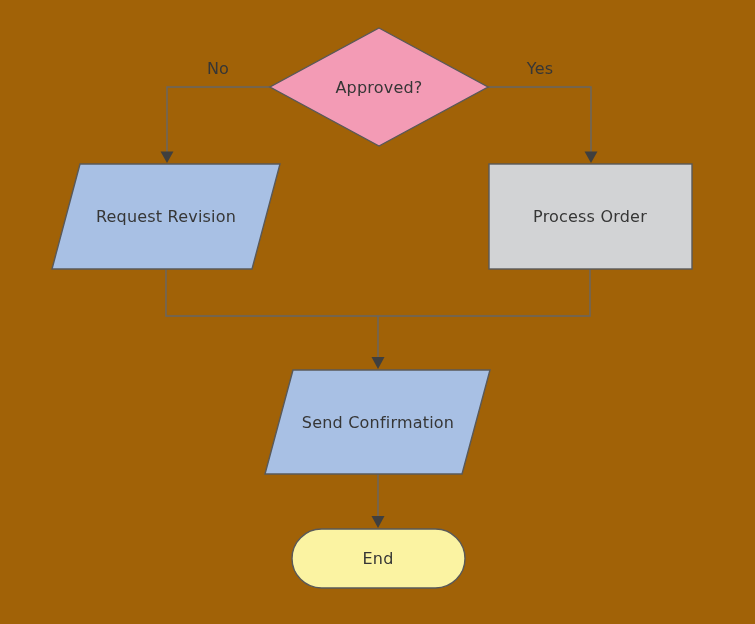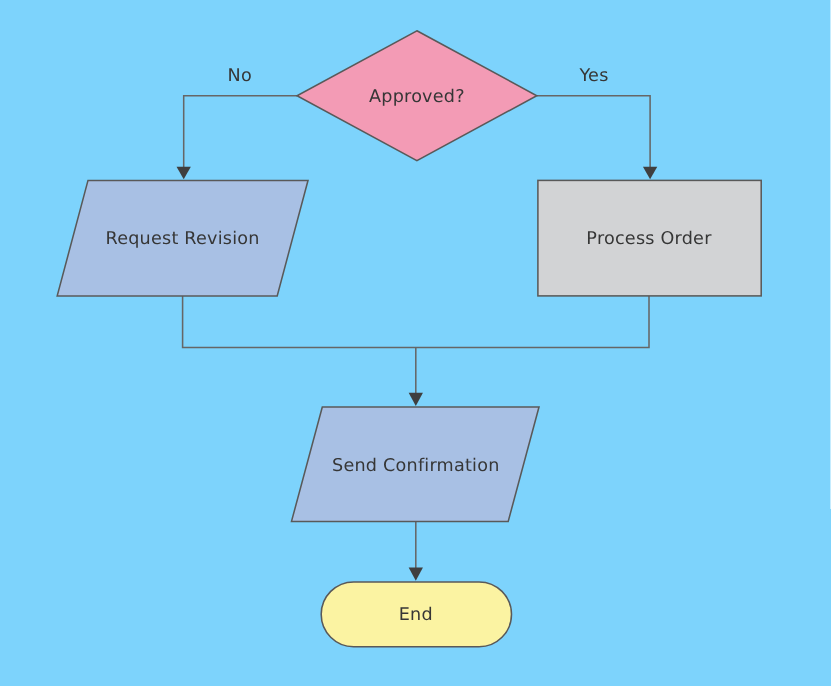--- a/index.html
+++ b/index.html
@@ -4,21 +4,21 @@
 <style>
   html, body {
     margin: 0;
     padding: 0;
     background: #ffffff;
   }
   .canvas {
     position: relative;
     width: 755px;
     height: 624px;
-    background: #7dd3fc;
+    background: #a16207;
     font-family: "DejaVu Sans", "Liberation Sans", sans-serif;
   }
   svg { display: block; }
   .node-shape {
     stroke-width: 1.4;
   }
   .edge-line {
     fill: none;
     stroke-width: 1.4;
   }

